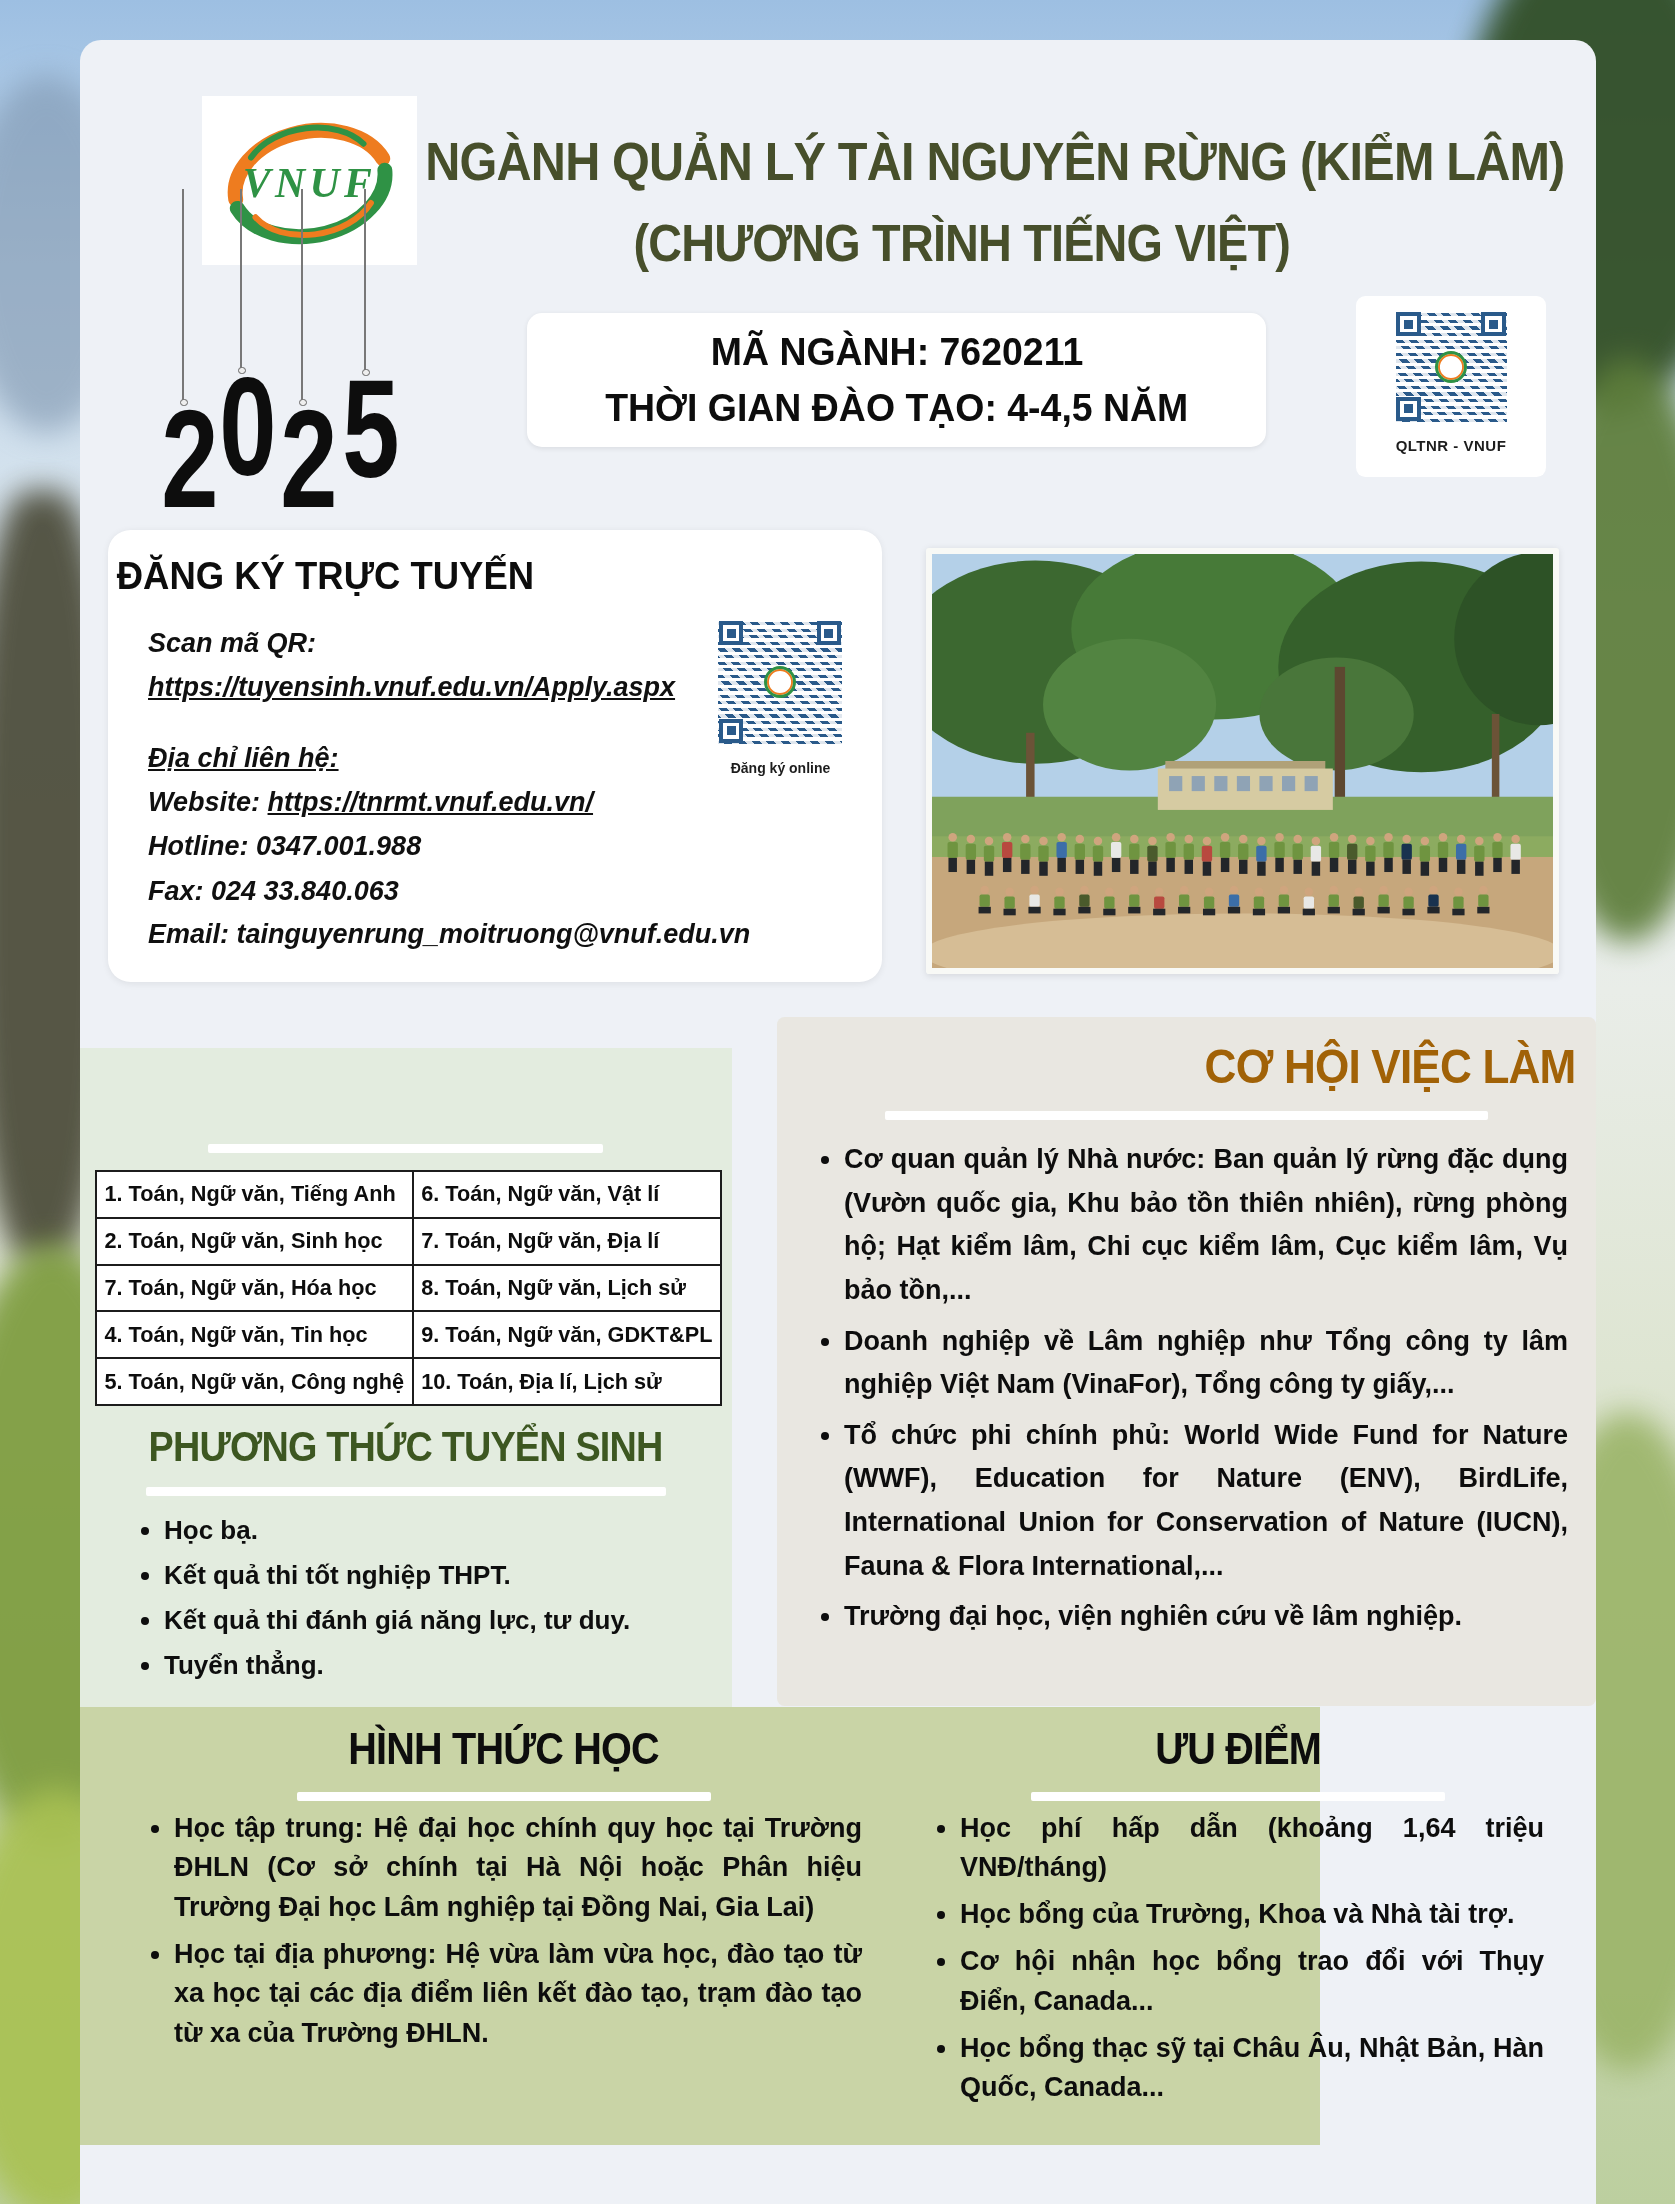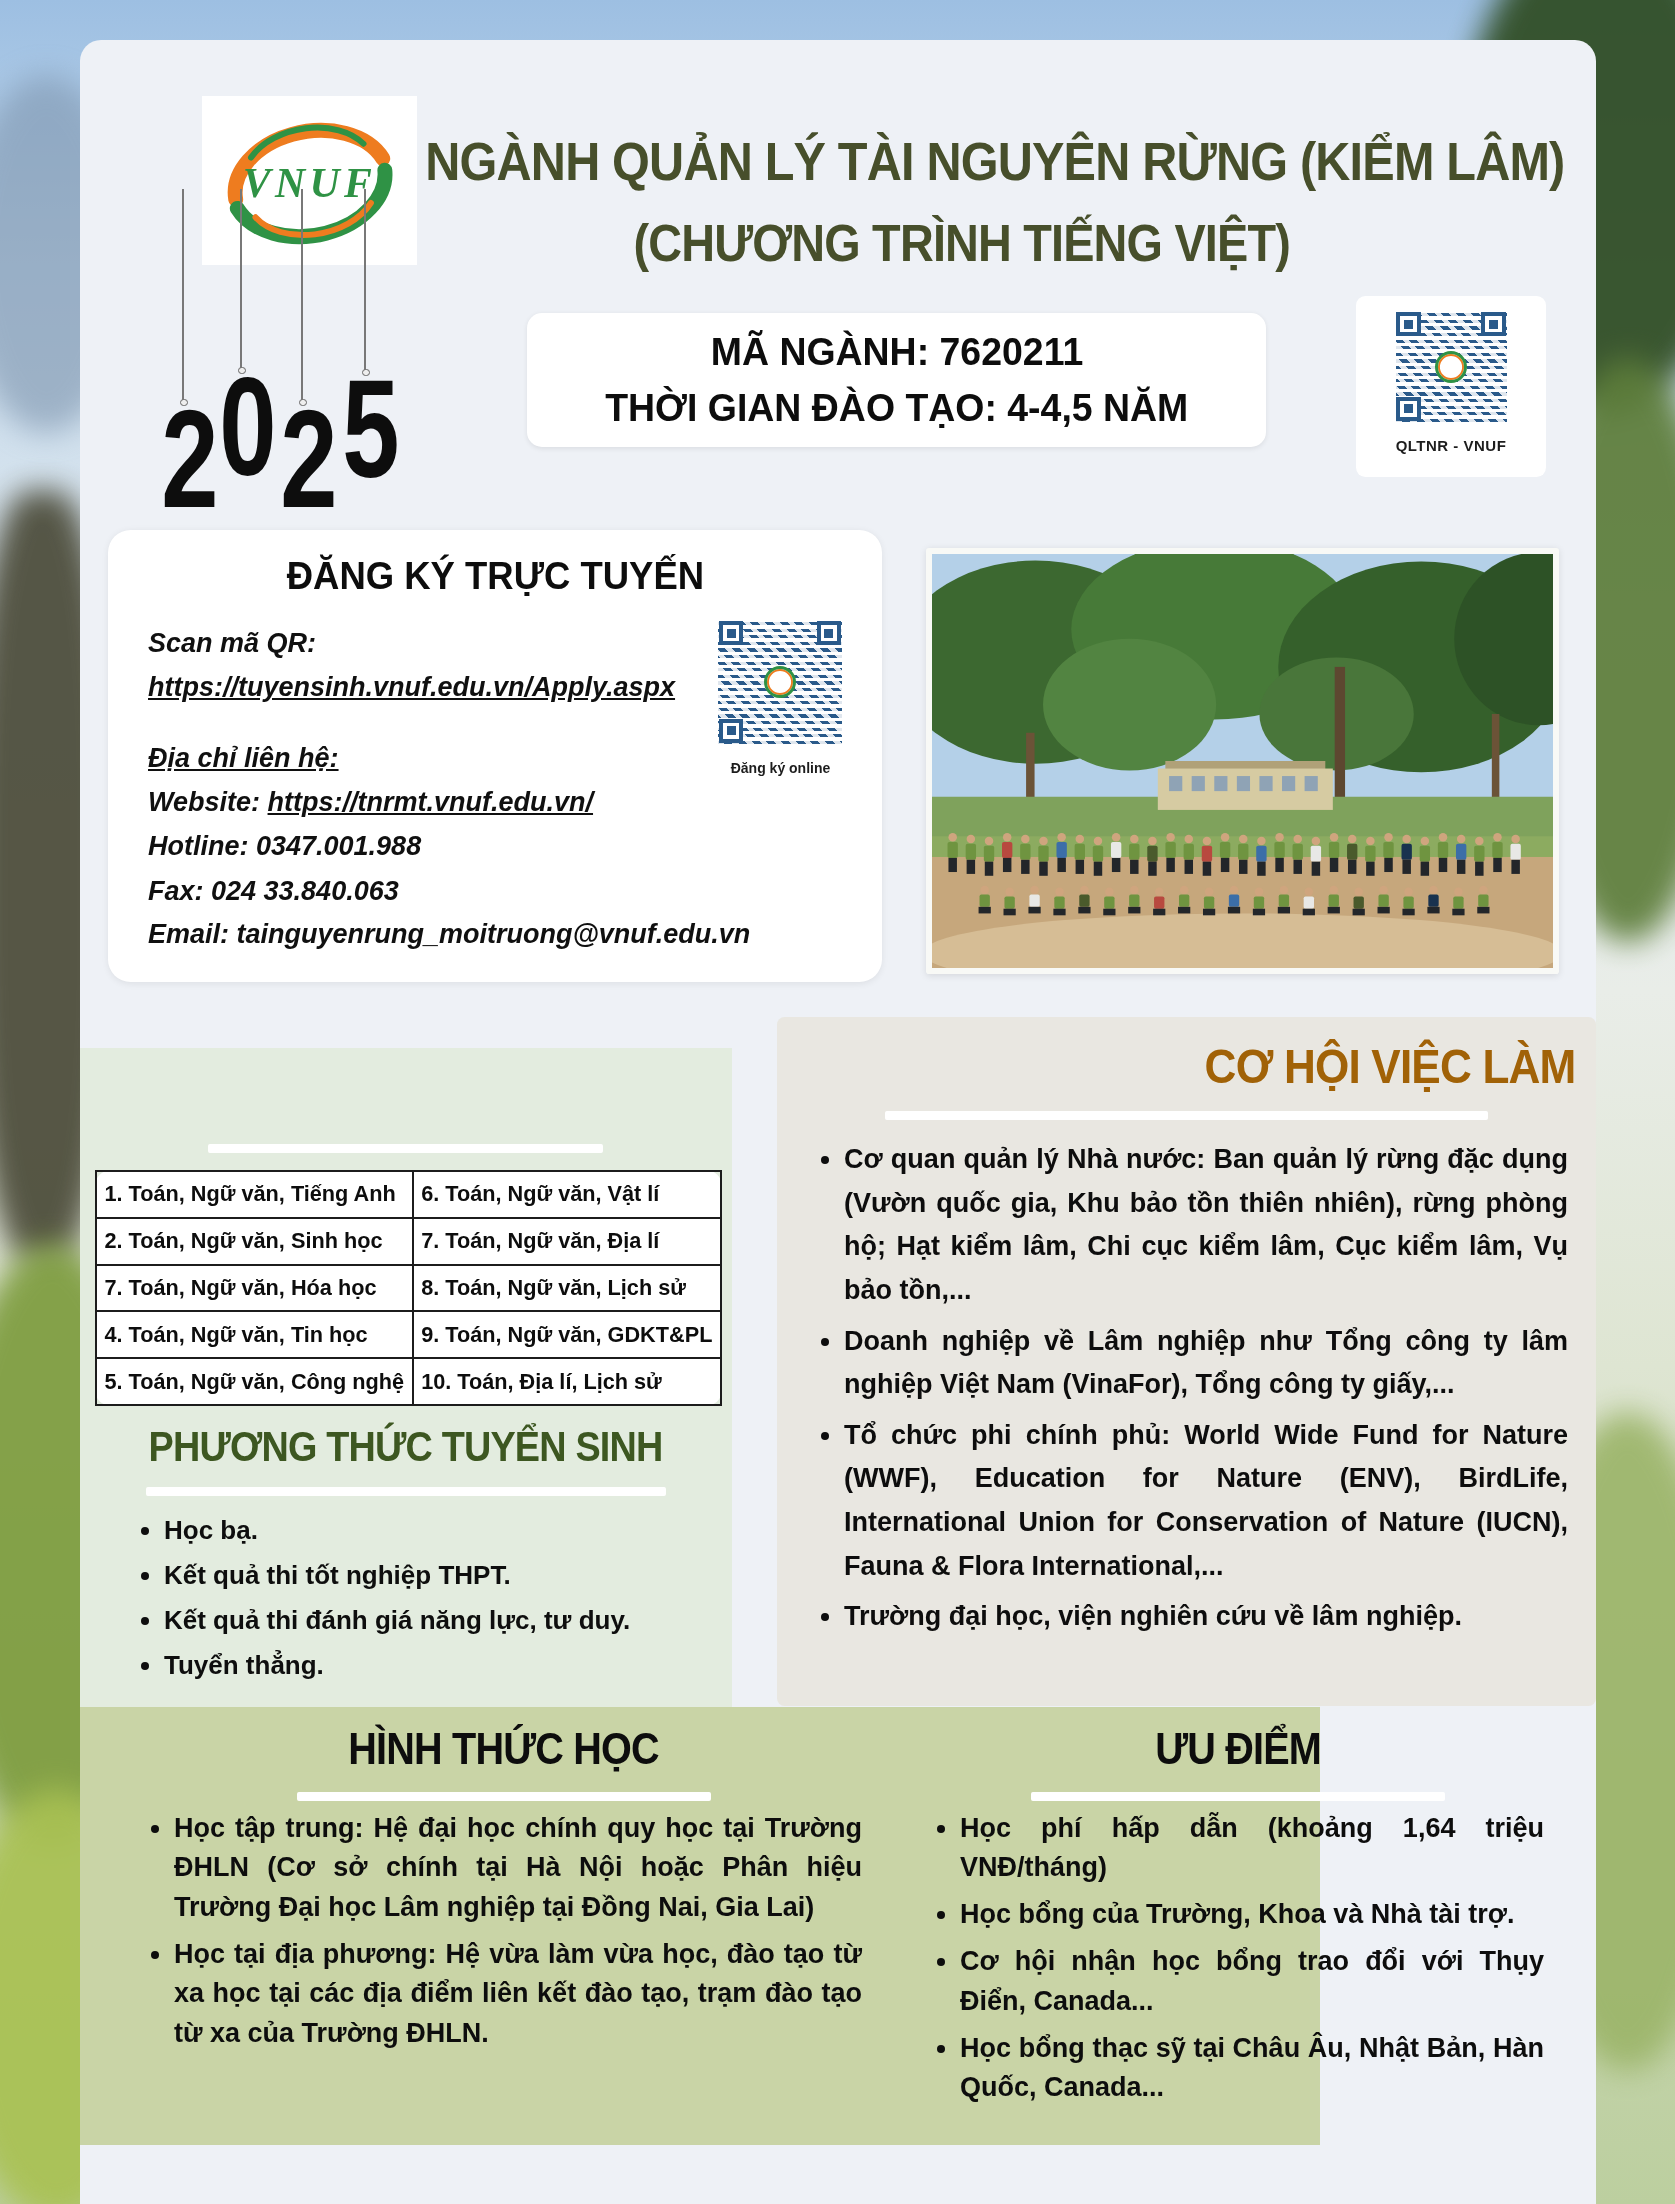--- a/index.html
+++ b/index.html
@@ -45,34 +45,34 @@
   .qr-top-caption{margin-top:15px;font-size:15px;font-weight:700;color:#1d1d1d;letter-spacing:0.5px;}
 
   .year{position:absolute;left:19px;top:141px;width:358px;height:405px;}
   .string{position:absolute;width:1.9px;background:#787878;top:7.5px;}
   .string::after{content:'';position:absolute;bottom:-2.8px;left:-1.9px;width:5.6px;height:5.6px;border-radius:50%;background:#eee;border:0.9px solid #666;}
   .s1{left:83px;height:215px}.s2{left:141px;height:183px}.s3{left:202px;height:215px}.s4{left:265px;height:185px}
   .digit{position:absolute;font-weight:800;font-size:139px;line-height:.8;color:#0d0d0d;transform:scaleX(.74);transform-origin:center top;width:56px;text-align:center;}
   .d1{left:55px;top:222px}.d2{left:113px;top:190px}.d3{left:174px;top:222px}.d4{left:236px;top:192px}
 
   .reg-card{position:absolute;left:28px;top:490px;width:774px;height:452px;background:#fff;border-radius:22.6px;box-shadow:0 1.9px 7.5px rgba(0,0,0,.07);}
-  .reg-title{position:absolute;top:24.5px;width:100%;text-align:center;font-size:38px;font-weight:800;color:#0d0d0d;}
+  .reg-title{position:absolute;top:24.5px;width:100%;font-size:38px;font-weight:800;color:#0d0d0d;}
   .reg-line{position:absolute;left:40px;font-style:italic;font-weight:700;font-size:27px;color:#101010;white-space:nowrap;}
   .u{text-decoration:underline;}
   .l-scan{top:98px}.l-url{top:142px}.l-contact{top:213px}.l-web{top:257px}.l-hot{top:301px}.l-fax{top:346px}.l-mail{top:389px}
   .qr-reg{position:absolute;left:610px;top:90px;width:124px;height:124px;}
   .qr-reg-caption{position:absolute;left:603px;top:230px;width:139px;text-align:center;font-size:14px;font-weight:700;color:#1d1d1d;}
 
   .photo-frame{position:absolute;left:846px;top:508px;width:633px;height:426px;background:#f8f9f6;padding:5.6px;border-radius:2.8px;box-shadow:0 1.9px 7.5px rgba(0,0,0,.1);}
 
   .panel-green{position:absolute;left:0;top:1008px;width:652px;height:659px;background:var(--panel-green);}
   .pg-title{position:absolute;top:26px;width:100%;text-align:center;font-size:48px;font-weight:800;color:var(--accent-green);}
   .bar{position:absolute;background:#fff;height:9.4px;border-radius:1.9px;}
   .bar-combo{left:128px;top:96px;width:395px;}
-  .combo-table{position:absolute;left:15px;top:122px;width:620px;border-collapse:collapse;background:#fff;border-radius:16px;}
+  .combo-table{position:absolute;left:15px;top:122px;width:620px;border-collapse:collapse;background:#fff;}
   .combo-table td{border:2.4px solid #1c1c1c;font-weight:700;font-size:21.7px;color:#0d0d0d;padding:9.4px 7.5px;white-space:nowrap;}
   .combo-table td.c1{width:54%;}
   .pm-title{position:absolute;top:375px;width:100%;text-align:center;font-size:42px;font-weight:800;color:var(--accent-green);}
   .bar-method{left:66px;top:439px;width:520px;}
   .methods-list{position:absolute;left:56px;right:24.5px;top:467px;margin:0;padding-left:28px;}
   .methods-list li{font-size:26px;font-weight:700;color:#0e0e0e;margin-bottom:14px;}
 
   .panel-gray{position:absolute;left:697px;top:977px;width:819px;height:689px;background:var(--panel-gray);border-radius:7.5px;}
   .job-title{position:absolute;top:21px;width:100%;text-align:right;font-size:49px;font-weight:800;color:#a16207;}
   .bar-jobs{left:108px;top:94px;width:603px;}

